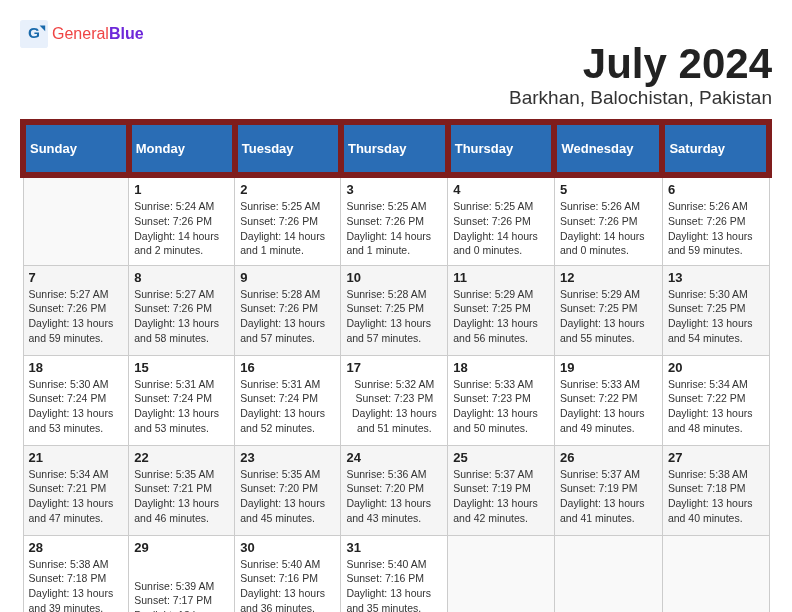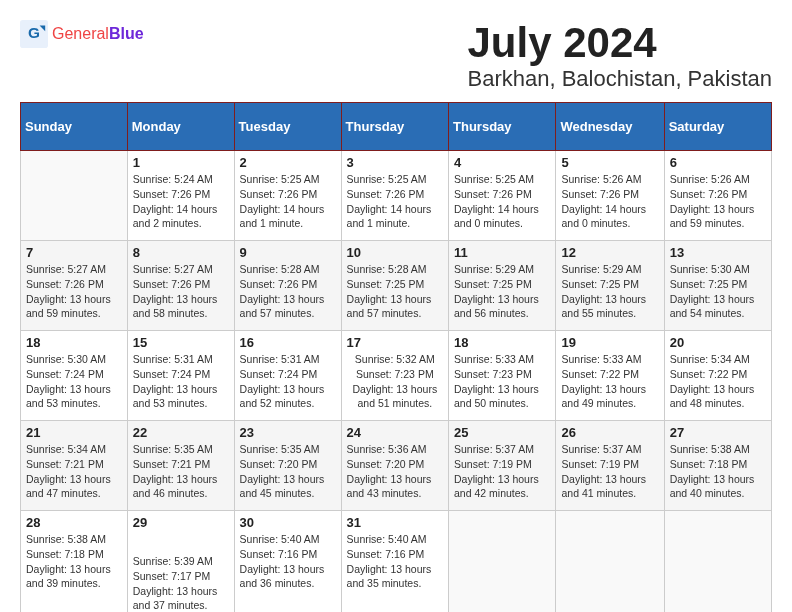--- a/index.html
+++ b/index.html
@@ -19,45 +19,46 @@
     .logo {
       display: flex;
       align-items: center;
       gap: 4px;
     }
     .logo-icon {
       width: 28px;
       height: 28px;
     }
     .title-section {
-      text-align: left;
+      text-align: right;
+      margin-top: 21px;
     }
     .main-title {
       font-size: 42px;
       font-weight: bold;
       color: #222;
       line-height: 1.1;
     }
     .subtitle {
-      font-size: 22px;
+      font-size: 19px;
       color: #333;
     }
     table {
       width: 100%;
       border-collapse: collapse;
       font-size: 11px;
     }
     thead tr th {
       background-color: #2a6db5;
       color: #fff;
       padding: 16px 4px;
       text-align: left;
       font-size: 13px;
       font-weight: bold;
-      border: 1px solid #7f1d1d;
+      border: 6px solid #7f1d1d;
     }
     tbody tr td {
       border: 1px solid #ccc;
       padding: 4px 5px;
       vertical-align: top;
       height: 90px;
       width: 110px;
       background: #fff;
     }
     tbody tr:nth-child(even) td {

